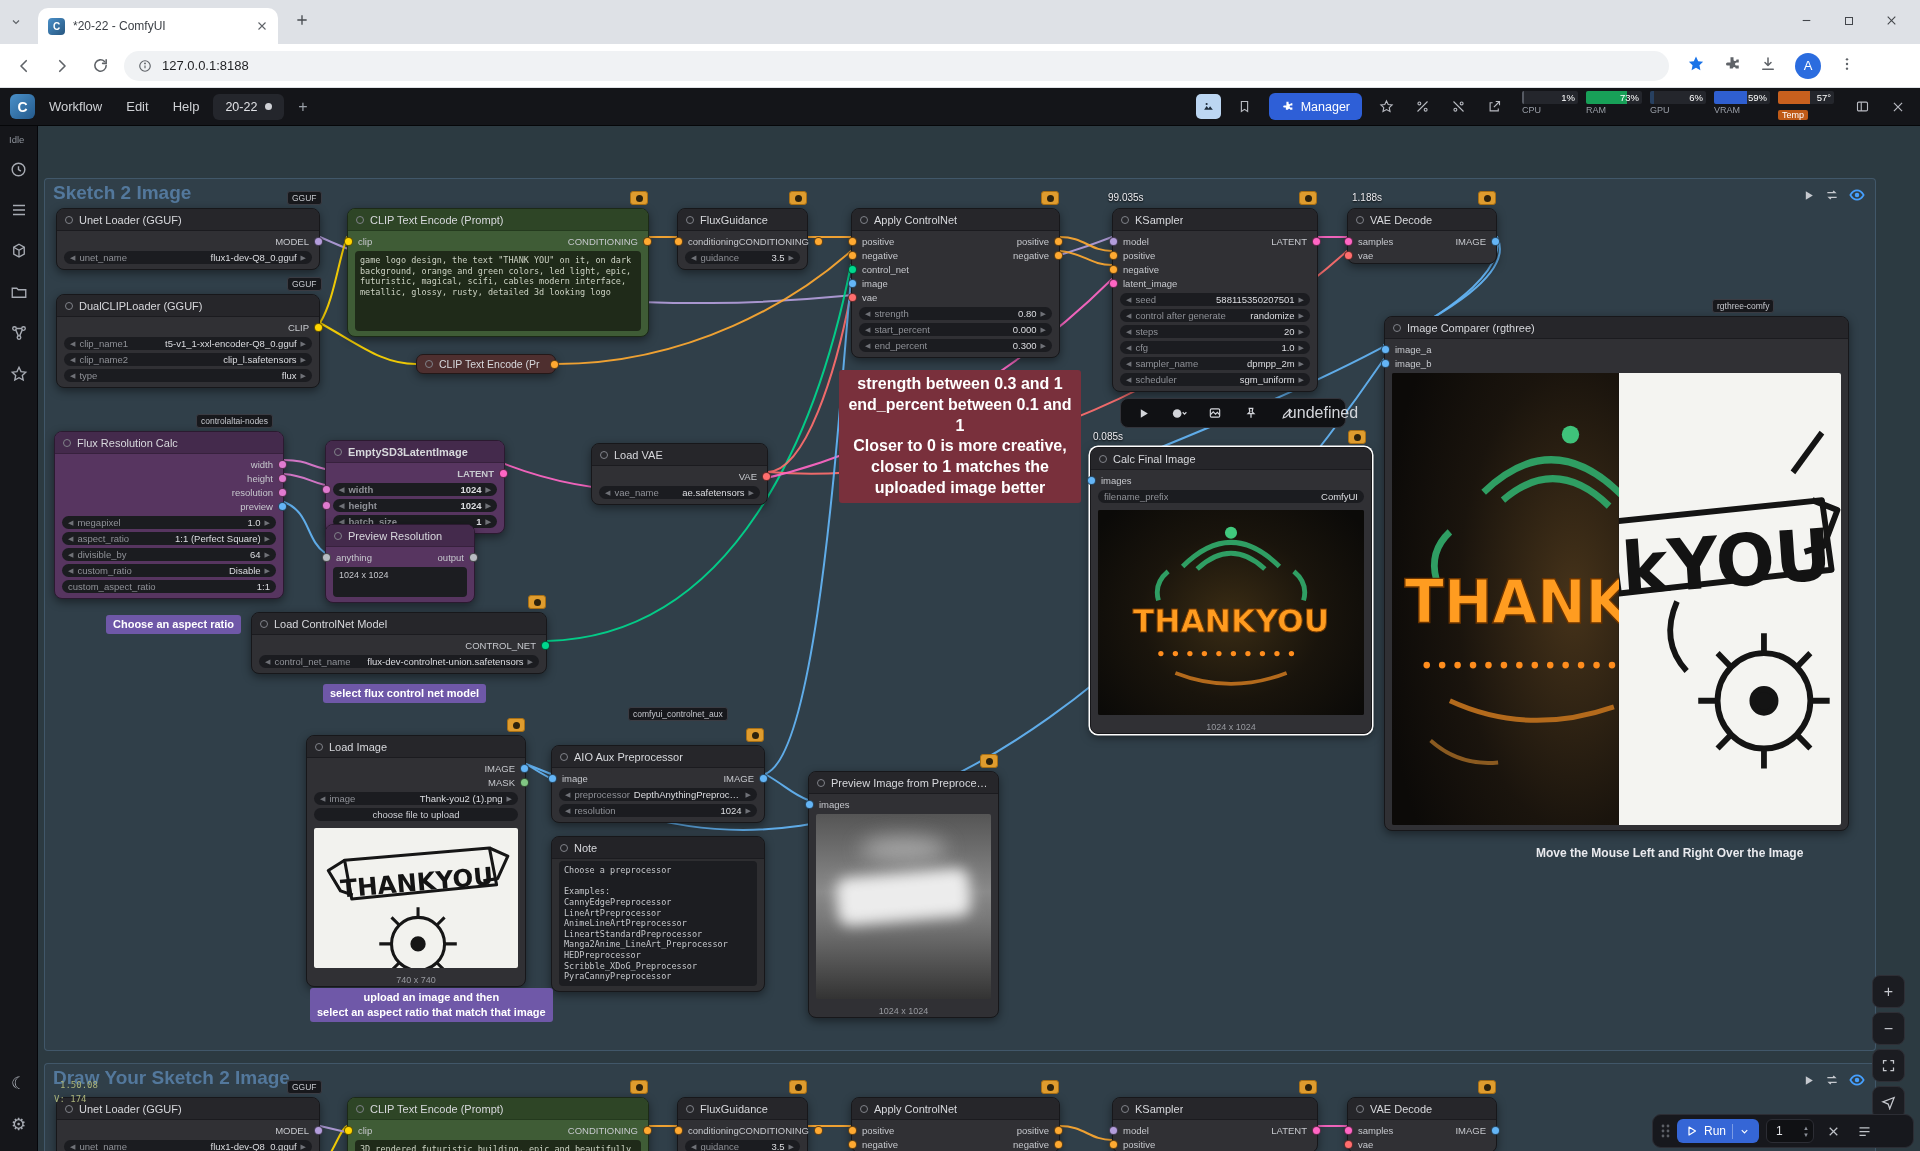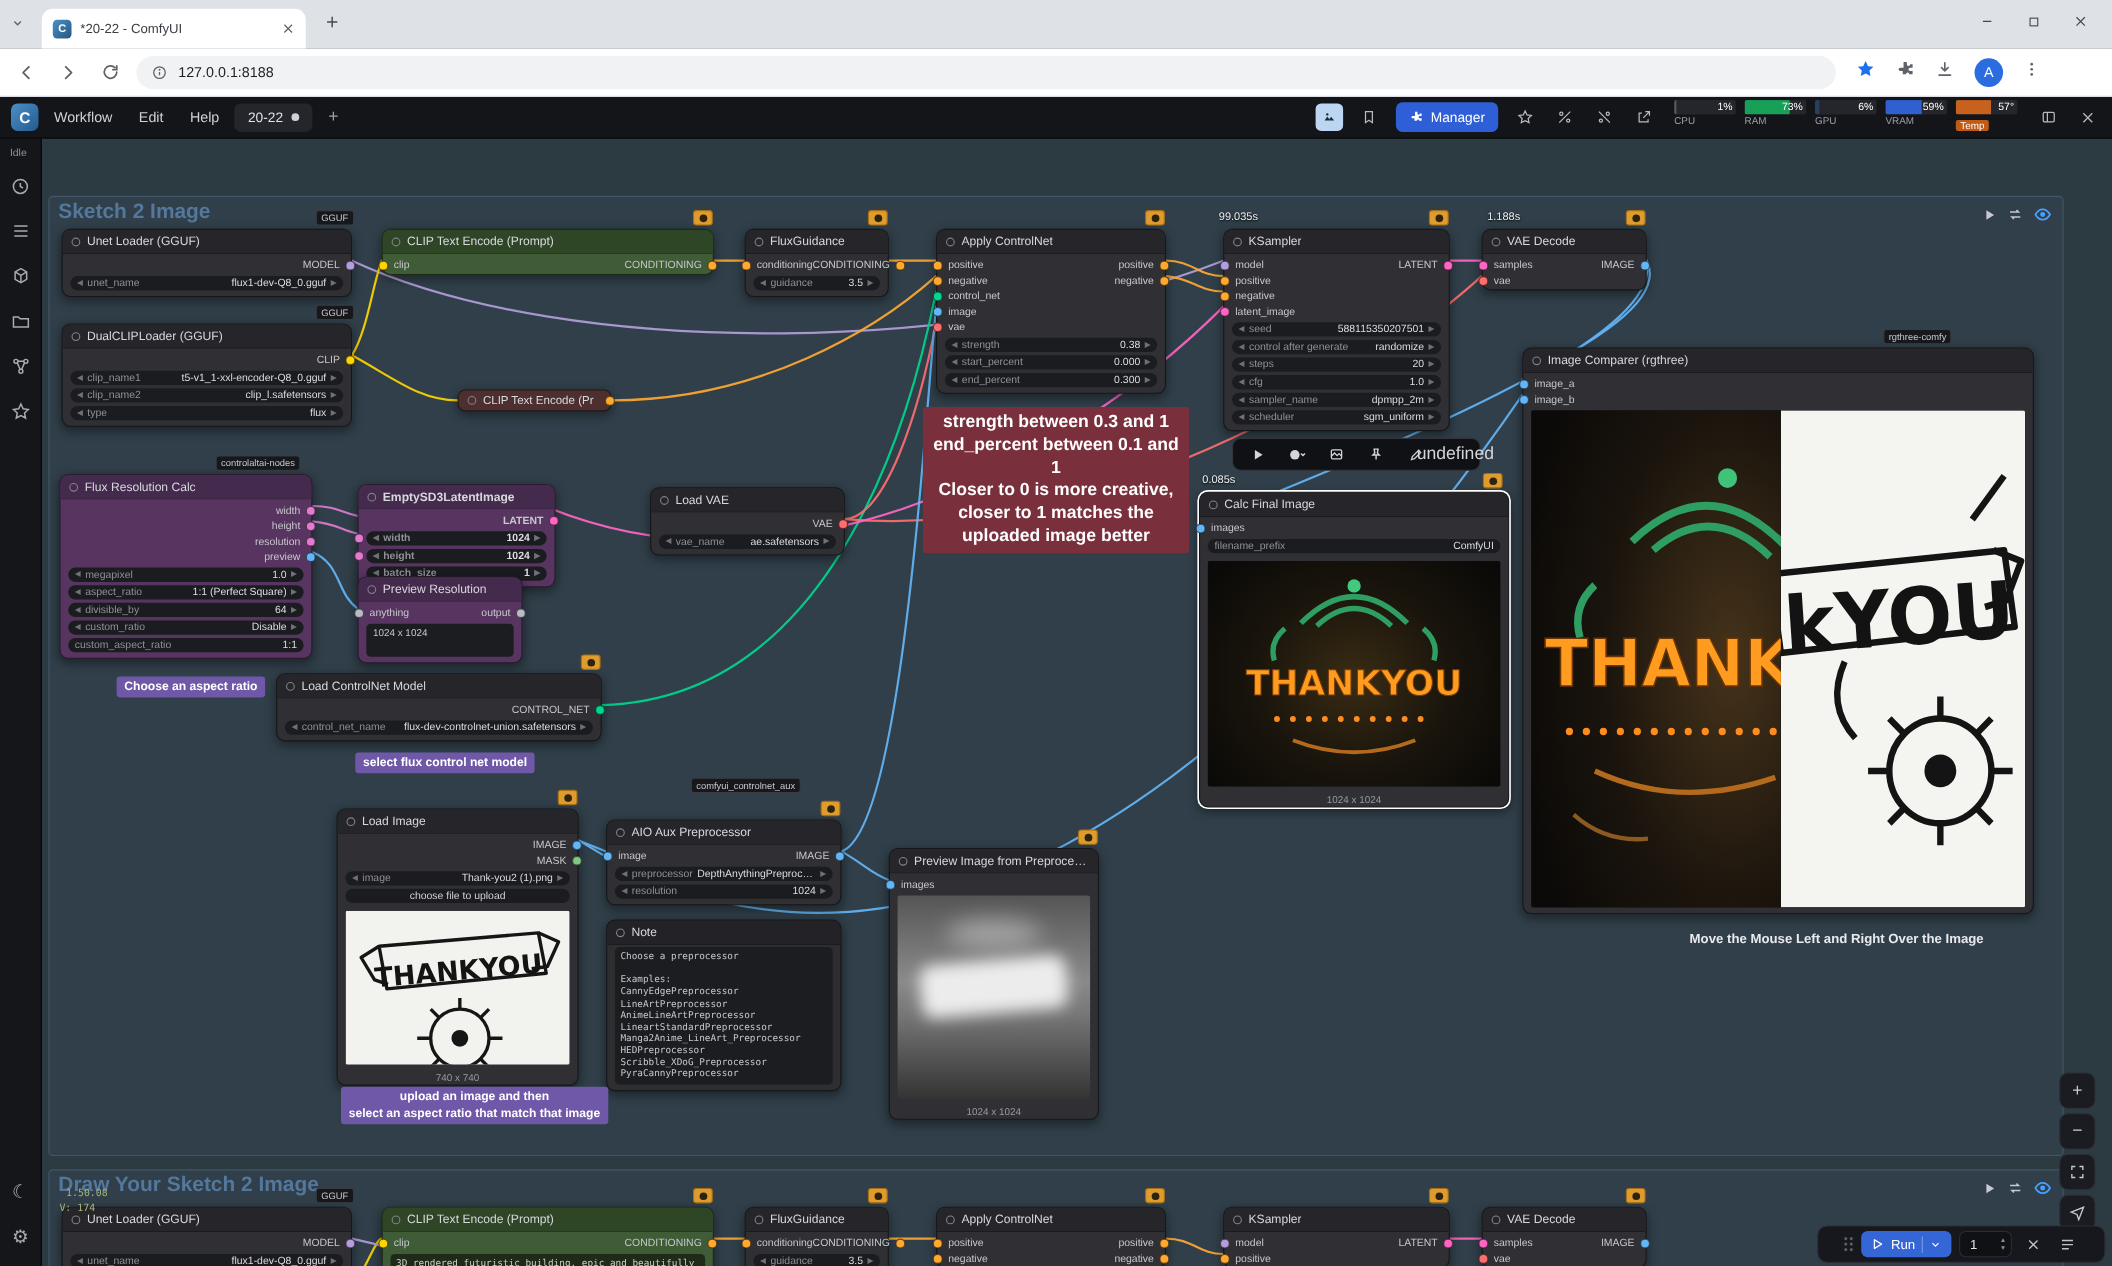--- a/index.html
+++ b/index.html
@@ -106,21 +106,21 @@
 .lbl-plain{position:absolute;color:#e9eaee;font-weight:bold;font-size:12px;z-index:8}
 .lbl-time{position:absolute;color:#ececf0;font-size:10px;z-index:8;text-shadow:0 1px 2px #000}
 .lbl-debug{position:absolute;color:#aab37a;font-size:9px;font-family:"DejaVu Sans Mono",monospace;z-index:8}
 
 #toolbox{position:absolute;display:flex;align-items:center;background:#101114;border:1px solid #33343b;border-radius:8px;z-index:12;padding:0 4px;height:30px}
 .tbx{width:36px;height:28px;display:flex;align-items:center;justify-content:center;color:#d3d5da}
 
 #floaters{position:absolute;left:1872px;top:975px;z-index:20;display:flex;flex-direction:column;gap:4px}
 .fl-btn{width:33px;height:33px;background:#1b1c21;border:1px solid #2e2f36;border-radius:8px;color:#c6c8ce;display:flex;align-items:center;justify-content:center;font-size:16px}
 
-#queuebar{position:absolute;left:1652px;top:1114px;width:262px;height:34px;background:#17181d;border:1px solid #2c2d34;border-radius:9px;display:flex;align-items:center;gap:7px;padding:0 22px;z-index:25}
+#queuebar{position:absolute;left:1652px;top:1114px;width:262px;height:34px;background:#17181d;border:1px solid #2c2d34;border-radius:9px;display:flex;align-items:center;gap:7px;padding:0 7px;z-index:25}
 .grip{display:flex;color:#5c5f66}
 .runbtn{height:24px;border:none;border-radius:6px;background:#3566d6;color:#fff;font-size:12px;display:flex;align-items:center;gap:6px;padding:0 9px;font-family:inherit}
 .run-sep{width:1px;height:15px;background:rgba(255,255,255,.35)}
 .countbox{width:48px;height:24px;background:#101114;border:1px solid #2c2d34;border-radius:6px;display:flex;align-items:center;padding:0 4px 0 9px;color:#e2e3e7;font-size:12px}
 .steppers{margin-left:auto;display:flex;flex-direction:column;gap:1px;color:#8a8e96;font-size:6px;line-height:1}
 .qb-btn{width:24px;height:24px;background:transparent;border:none;color:#c0c3c9;display:flex;align-items:center;justify-content:center}
 </style>
 </head>
 <body>
 
@@ -270,20 +270,23 @@
               <div class="s-in">
                 <span class="s-dot" style="background:#ffd500"></span>
                 <span>clip</span>
               </div>
               <div class="s-out">
                 <span>CONDITIONING</span>
                 <span class="s-dot" style="background:#ffa931"></span>
               </div>
             </div>
           </div>
+          <div class="n-body">
+            <div class="textarea" style="height: 80px;">game logo design, the text "THANK YOU" on it, on dark background, orange and green colors, led light, epic, futuristic, magical, scifi, cables modern interface, metallic, glossy, rusty, detailed 3d looking logo</div>
+          </div>
         </div>
         <div class="node" style="left: 677px; top: 208px; width: 131px;">
           <div class="n-title">
             <span class="n-dot"></span>
             <span class="n-title-text">FluxGuidance</span>
           </div>
           <div class="n-slots">
             <div class="s-row">
               <div class="s-in">
                 <span class="s-dot" style="background:#ffa931"></span>
@@ -349,21 +352,21 @@
                 <span class="s-dot" style="background:#ff6e6e"></span>
                 <span>vae</span>
               </div>
               <div class="s-out"></div>
             </div>
           </div>
           <div class="n-widgets">
             <div class="widget">
               <span class="w-arr">◀</span>
               <span class="w-name">strength</span>
-              <span class="w-val">0.38</span>
+              <span class="w-val">0.80</span>
               <span class="w-arr">▶</span>
             </div>
             <div class="widget">
               <span class="w-arr">◀</span>
               <span class="w-name">start_percent</span>
               <span class="w-val">0.000</span>
               <span class="w-arr">▶</span>
             </div>
             <div class="widget">
               <span class="w-arr">◀</span>

